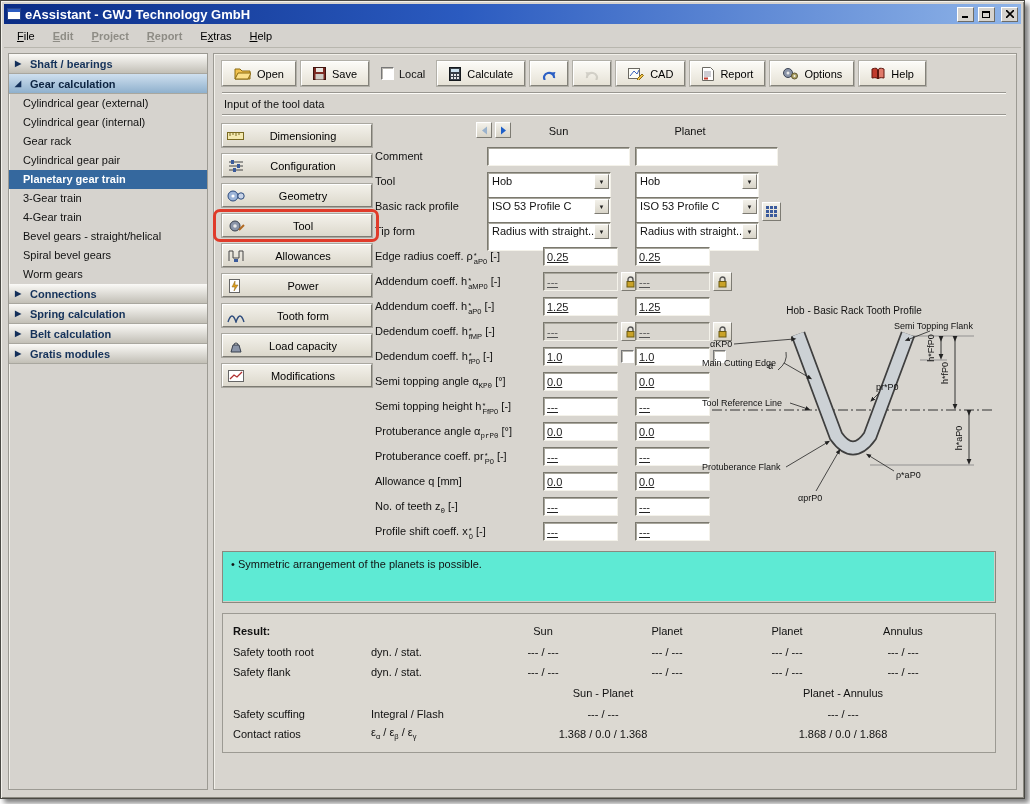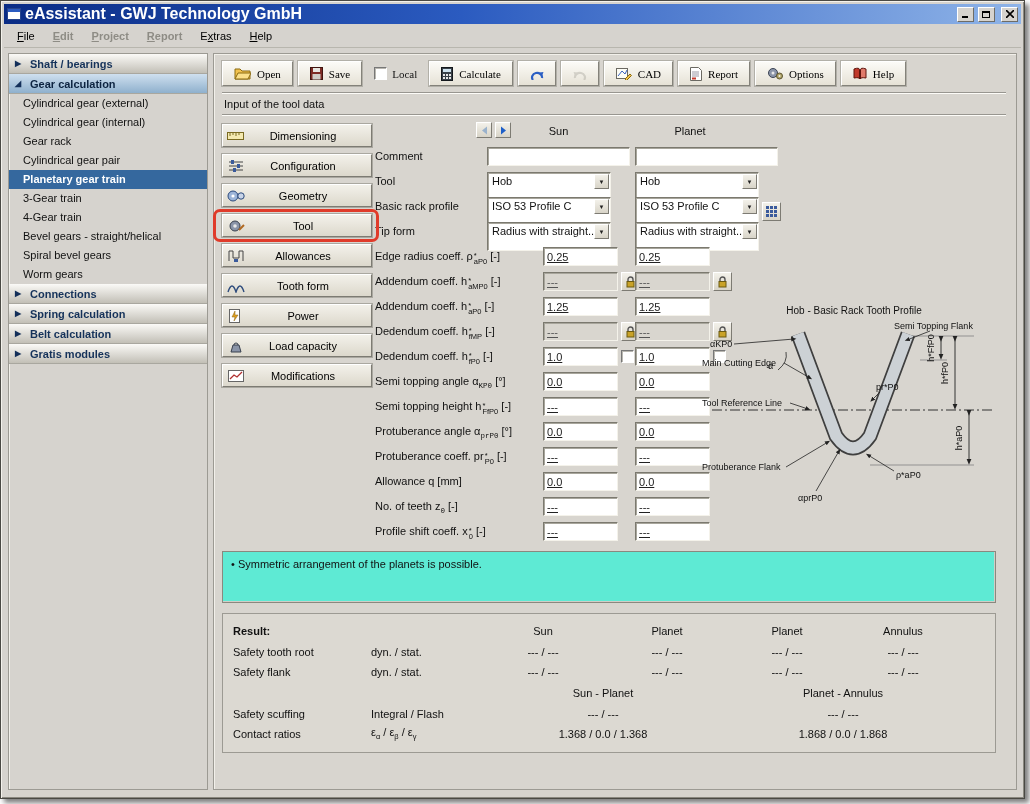--- a/index.html
+++ b/index.html
@@ -4,40 +4,40 @@
 <style>
   *{margin:0;padding:0;box-sizing:border-box;}
   html,body{width:1030px;height:804px;}
   body{font-family:"Liberation Sans",sans-serif;background:#ffffff;position:relative;overflow:hidden;font-size:11px;color:#111;}
   button{font-family:inherit;cursor:default;}
   .window{position:absolute;left:0;top:0;width:1025px;height:799px;background:#d6d3ce;border:1px solid #4a4944;
           box-shadow:4px 4px 5px rgba(0,0,0,.5), inset 1px 1px 0 #f4f2ec, inset -1px -1px 0 #8a8880;padding:3px;}
   
   .titlebar{height:20px;background:linear-gradient(90deg,#0a2c85 0%,#2b5bc0 45%,#8fb4e8 100%);
             display:flex;align-items:center;padding:0 3px;gap:4px;}
-  .titlebar .title{color:#fff;font-size:16px;font-weight:bold;flex:1;white-space:nowrap;}
+  .titlebar .title{color:#fff;font-size:13px;font-weight:bold;flex:1;white-space:nowrap;}
   .win-btn{width:17px;height:15px;background:#d6d3ce;border:1px solid;border-color:#fff #6e6c66 #6e6c66 #fff;
            display:flex;align-items:center;justify-content:center;padding:0;}
   .win-btn.close{margin-left:2px;}
   
   .menubar{height:24px;display:flex;align-items:center;padding-left:4px;border-bottom:1px solid #b8b6ae;background:#d6d3ce;}
   .menu-item{font-size:11px;padding:3px 9px;color:#000;}
   .menu-item.disabled{color:#8e8c85;font-weight:bold;}
   
   .content{display:flex;gap:5px;padding:5px 4px;height:747px;}
   .sidebar{width:200px;background:#d6d3ce;border:1px solid #9c9a93;box-shadow:inset 1px 1px 0 #f2f0ea;}
   .side-header{height:20px;display:flex;align-items:center;gap:5px;padding-left:6px;font-size:11px;font-weight:bold;
                color:#15325a;background:linear-gradient(#fbfaf7,#c2bfb6);border-bottom:1px solid #a9a79f;}
   .side-header.expanded{background:linear-gradient(#cfe0ef,#8fb0cd);color:#0d2340;}
   .side-header .arrow{font-size:8px;width:10px;color:#14305a;}
   .side-item{height:19px;line-height:19px;font-size:11px;padding-left:14px;color:#111;white-space:nowrap;}
   .side-item.selected{background:#35689e;color:#fff;font-weight:bold;}
   .main{flex:1;border:1px solid #9c9a93;background:#d8d5cf;padding:4px 10px 0 8px;position:relative;box-shadow:inset 1px 1px 0 #f2f0ea;}
   
-  .toolbar{display:flex;gap:5px;align-items:center;padding:3px 0 6px;border-bottom:1px solid #989690;box-shadow:0 1px 0 #fdfcf8;font-family:Liberation Serif, serif;}
+  .toolbar{display:flex;gap:5px;align-items:center;padding:3px 0 6px;border-bottom:1px solid #989690;box-shadow:0 1px 0 #fdfcf8;}
   .tb-btn{height:25px;display:flex;align-items:center;gap:6px;padding:0 11px;font-size:11px;
           background:linear-gradient(#fcfbf7,#e6e2d6);border:1px solid;border-color:#fff #84827a #84827a #fff;outline:1px solid #b2b0a8;}
   .tb-btn.icon-only{padding:0 10px;}
   .tb-btn.disabled svg{opacity:.35;}
   .tb-check{display:flex;align-items:center;gap:5px;font-size:11px;padding:0 7px;}
   .cbx{width:13px;height:13px;background:#fff;border:1px solid;border-color:#777 #fff #fff #777;
        box-shadow:inset 1px 1px 0 #b9b7b0;display:inline-block;}
   .icn{display:flex;align-items:center;}
   .statusline{font-size:11px;padding:5px 2px 4px;border-bottom:1px solid #989690;box-shadow:0 1px 0 #fdfcf8;}
   
@@ -357,38 +357,38 @@
                   </span>
                 </span>
                 <span class="nav-label">Allowances</span>
               </button>
             </div>
             <div class="nav-wrap">
               <button class="nav-btn">
                 <span class="nav-icon">
                   <span class="icn">
                     <svg width="18" height="14">
-                      <path d="M1 13 q4-12 8 0 q4-12 8 0" fill="none" stroke="#2c4a7c" stroke-width="1.4"></path>
-                    </svg>
-                  </span>
-                </span>
-                <span class="nav-label">Tooth form</span>
-              </button>
-            </div>
-            <div class="nav-wrap">
-              <button class="nav-btn">
-                <span class="nav-icon">
-                  <span class="icn">
-                    <svg width="18" height="14">
                       <rect x="2.5" y="0.5" width="10" height="13" fill="#fff" stroke="#666"></rect>
                       <path d="M8 2 l-3 6 h3 l-1 4 4-6 h-3 z" fill="#e0a020" stroke="#8a6210" stroke-width="0.5"></path>
                     </svg>
                   </span>
                 </span>
                 <span class="nav-label">Power</span>
+              </button>
+            </div>
+            <div class="nav-wrap">
+              <button class="nav-btn">
+                <span class="nav-icon">
+                  <span class="icn">
+                    <svg width="18" height="14">
+                      <path d="M1 13 q4-12 8 0 q4-12 8 0" fill="none" stroke="#2c4a7c" stroke-width="1.4"></path>
+                    </svg>
+                  </span>
+                </span>
+                <span class="nav-label">Tooth form</span>
               </button>
             </div>
             <div class="nav-wrap">
               <button class="nav-btn">
                 <span class="nav-icon">
                   <span class="icn">
                     <svg width="18" height="14">
                       <path d="M4 13 h10 l-2-7 h-6 z" fill="#8a94a8" stroke="#39404e"></path>
                       <path d="M7 6 a2 2 0 0 1 4 0" fill="none" stroke="#39404e"></path>
                     </svg>

